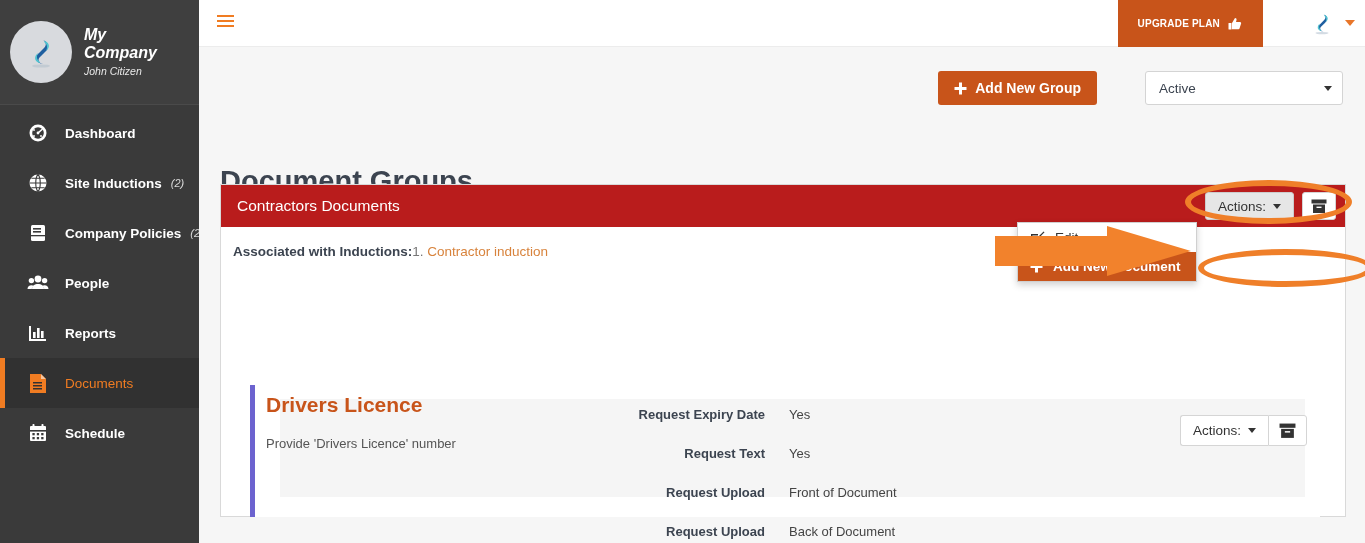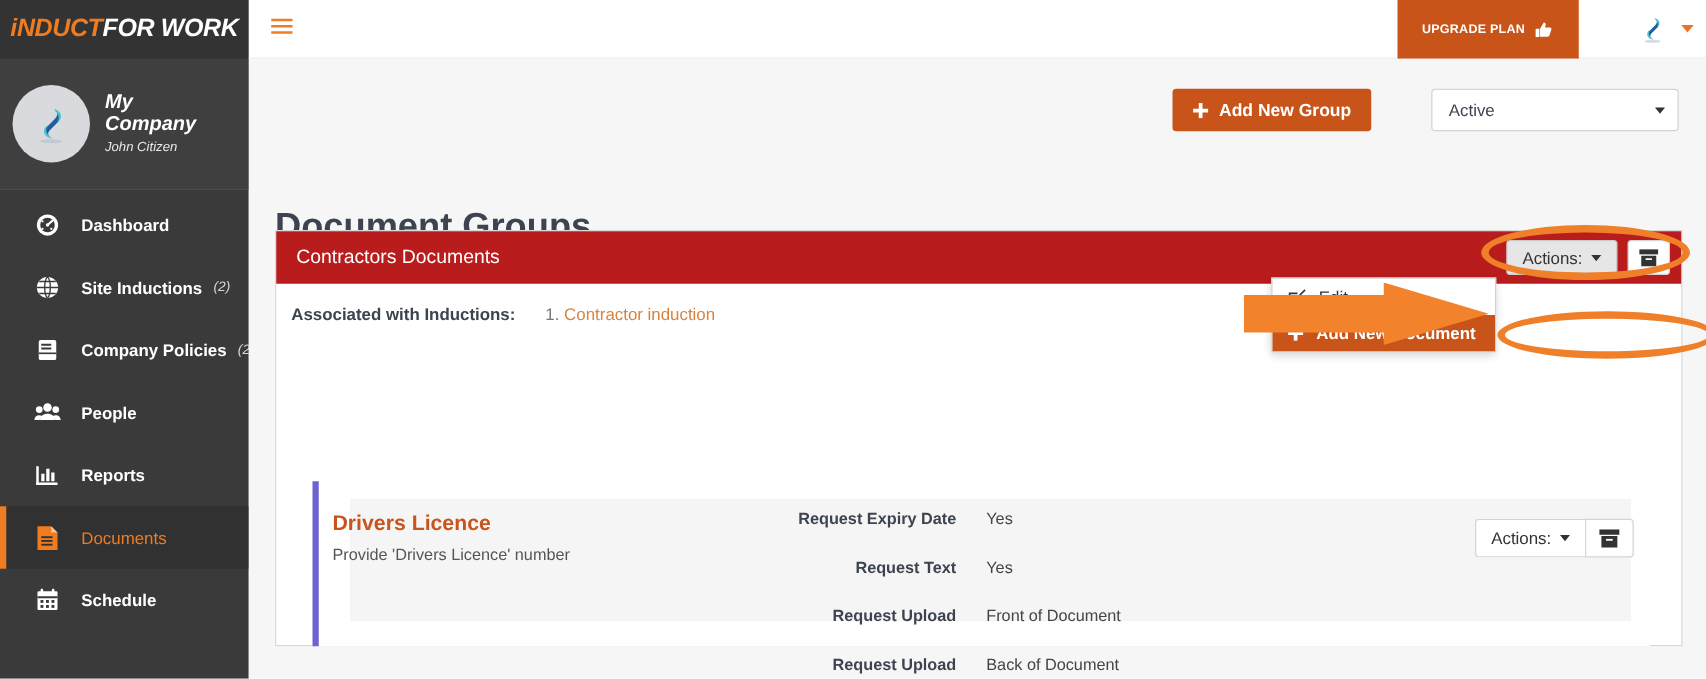--- a/index.html
+++ b/index.html
@@ -160,36 +160,36 @@
   .btn-archive {
     background: #fff; border: 1px solid #d5d5d5; border-radius: 3px;
     width: 34px; height: 28px; align-self: center; margin-right: 9px;
     display: flex; align-items: center; justify-content: center; cursor: pointer;
   }
   .assoc-row {
     height: 48px; display: flex; align-items: center;
     padding-left: 12px; font-size: 13.5px;
   }
   .assoc-label { color: #3c4450; font-weight: bold; }
-  .assoc-link { color: #d8833c; margin-left: 24px; }
+  .assoc-link { color: #d8833c; }
   .assoc-link .num { color: #777; }
 
   
   .doc-wrap {
     position: absolute; left: 29px; top: 200px;
     width: 1070px; height: 132px;
     border-left: 5px solid #6c63cf; background: #ffffff;
   }
   .doc-panel {
     position: absolute; left: 25px; top: 14px;
     width: 1025px; height: 98px; background: #f5f5f5;
   }
   .doc-name {
-    position: absolute; left: 11px; top: 24px;
-    font-size: 17px; font-weight: bold; color: #c8541a;
+    position: absolute; left: 11px; top: 8px;
+    font-size: 21px; font-weight: bold; color: #c8541a;
   }
   .doc-desc {
     position: absolute; left: 11px; top: 51px;
     font-size: 13px; color: #555;
   }
   .doc-specs {
     position: absolute; left: 380px; top: 22px;
     display: grid; grid-template-columns: 130px auto;
     column-gap: 20px; row-gap: 3px; font-size: 13px; gap: 24px;
   }
@@ -233,25 +233,20 @@
   .ell-actions { left: 1185px; top: 180px; width: 167px; height: 44px; }
   .ell-adddoc  { left: 1198px; top: 249px; width: 175px; height: 38px; }
   .arrow { left: 995px; top: 226px; }
 </style>
 </head>
 <body>
 
 <div class="app">
 
   <div class="sidebar">
-    <div class="brand">
-      <div class="brand-text">
-        <span class="brand-a">iNDUCT</span><span class="brand-b">FOR WORK</span>
-      </div>
-    </div>
 
     <div class="profile">
       <div class="avatar">
         <svg width="36" height="36" viewBox="0 0 36 36">
           <path d="M20 6 C26 8 27 14 22 18 L17 23 C14 26 16 29 20 30 C13 29 11 23 16 19 L21 14 C24 11 23 8 20 6 Z" fill="#1f5fa0"></path>
           <path d="M22 7 C27 9 27 14 23 17 C25 13 24 10 21 8 Z" fill="#4fc3d0"></path>
           <path d="M16 29 C11 27 11 22 15 19 C13 23 14 26 17 28 Z" fill="#4fc3d0"></path>
           <ellipse cx="18" cy="32" rx="9" ry="1.6" fill="#b9c4cf" opacity=".7"></ellipse>
         </svg>
       </div>

